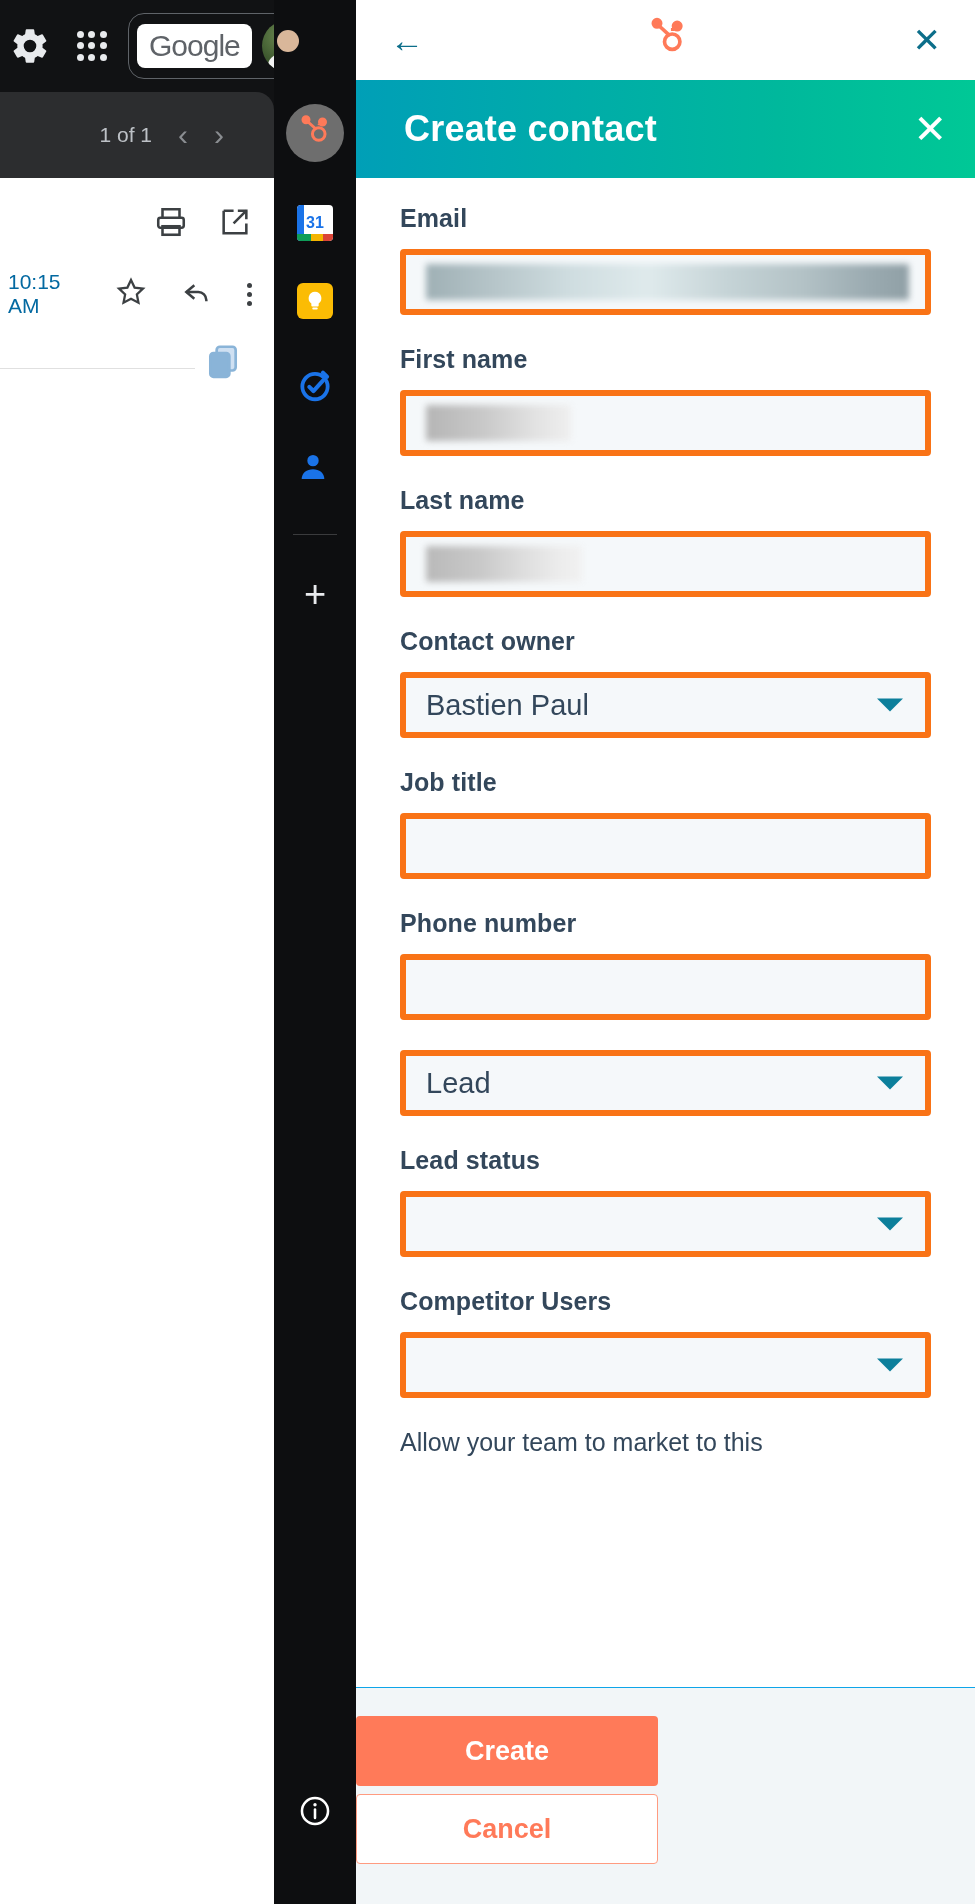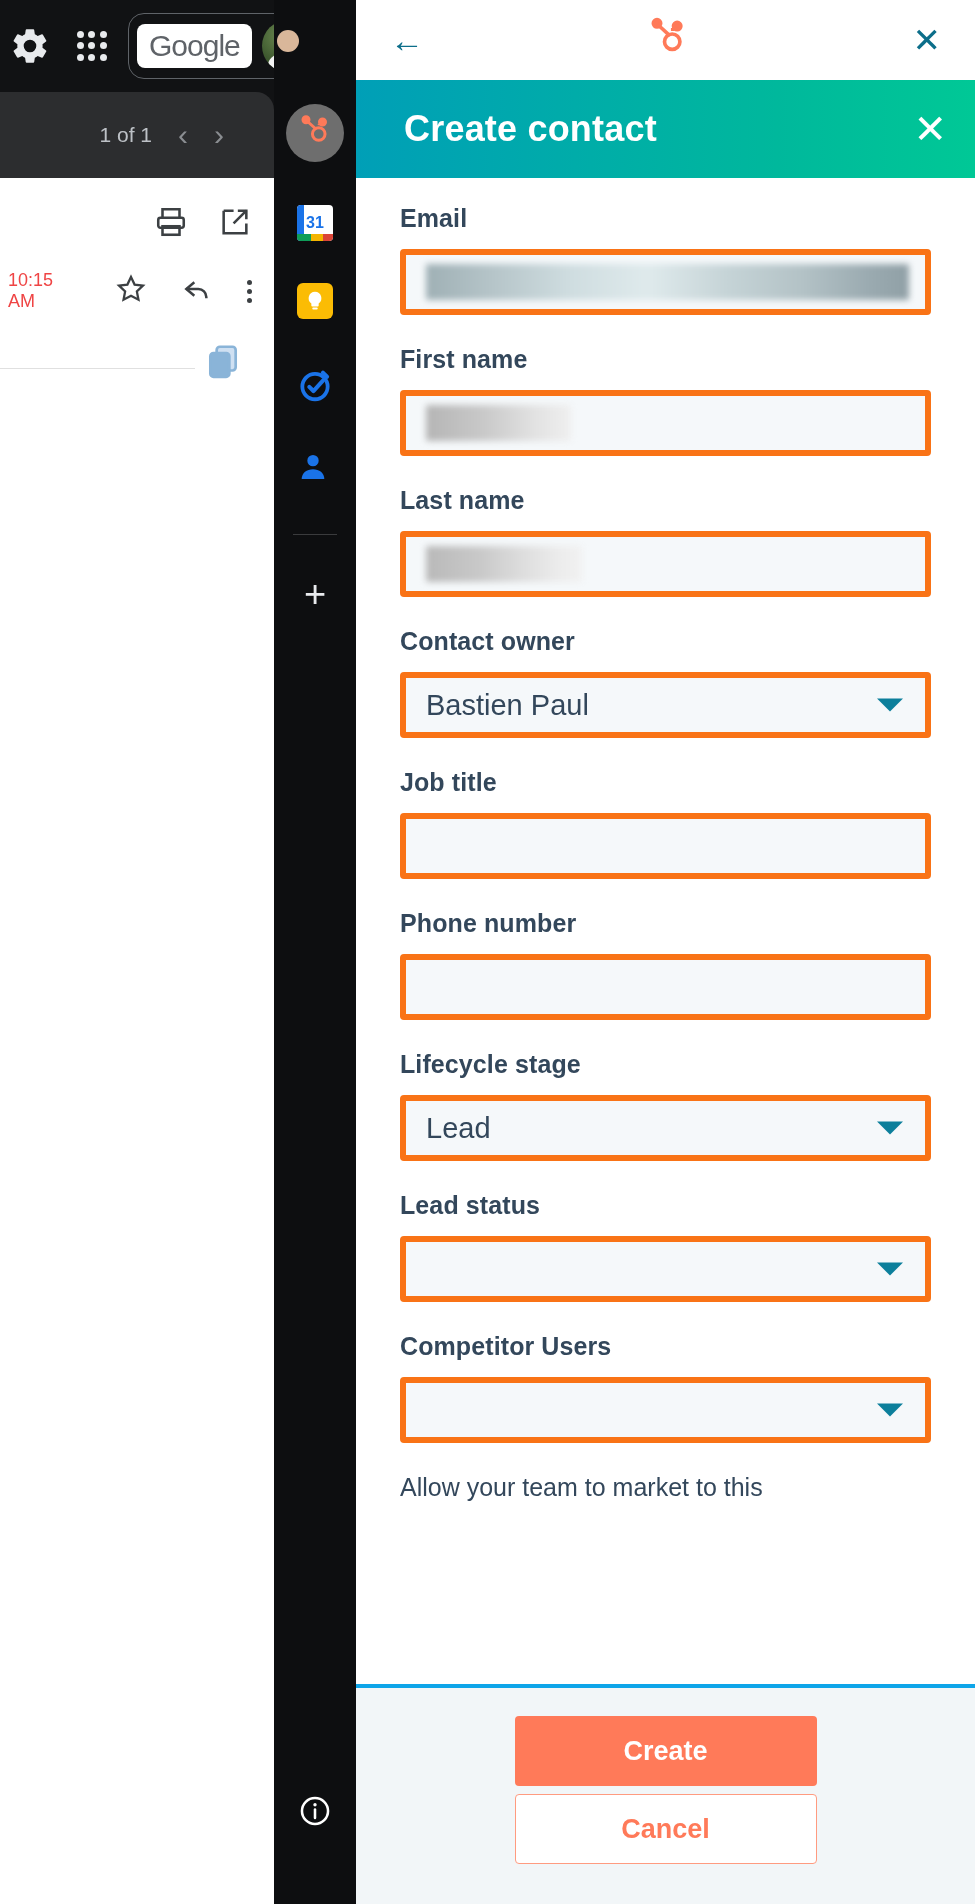--- a/index.html
+++ b/index.html
@@ -73,21 +73,21 @@
   }
   .mail-toolbar {
     position: absolute; right: 22px; top: 27px;
     display: flex; gap: 30px; align-items: center; color: #3c4043;
   }
   .mail-meta {
     position: absolute; left: 0; right: 22px; top: 92px;
     display: flex; align-items: center; justify-content: flex-end;
     gap: 34px; color: #3c4043; font-size: 20px;
   }
-  .mail-time { margin-right: auto; padding-left: 8px; color: #ef4444; font-size: 18px; }
+  .mail-time { margin-right: auto; padding-left: 8px; color: #0369a1; font-size: 21px; }
   .kebab { display: flex; flex-direction: column; gap: 4px; align-items: center; }
   .kebab i { width: 5px; height: 5px; border-radius: 50%; background: #3c4043; display: block; }
   .mail-divider {
     position: absolute; left: 0; top: 190px; width: 195px; height: 1px; background: #e0e0e0;
   }
   .copy-chip {
     position: absolute; right: 28px; top: 160px;
     width: 46px; height: 46px; display: flex; align-items: center; justify-content: center;
     color: #8ab4d8;
   }
@@ -191,23 +191,23 @@
     width: 0; height: 0; transform: translateY(-50%);
     border-left: 13px solid transparent; border-right: 13px solid transparent;
     border-top: 13px solid #0c7f9b;
   }
   .cut-label {
     font-size: 25px; font-weight: 400; color: #33475b;
     white-space: nowrap; overflow: hidden;
   }
 
   .footer {
-    flex: none; background: #f2f6f8; border-top: 4px solid #0ea5e9;
+    flex: none; background: #f2f6f8; border-top: 1px solid #0ea5e9;
     padding: 28px 0 40px 0;
-    display: flex; flex-direction: column; align-items: center; gap: 0;
+    display: flex; flex-direction: column; align-items: flex-start; gap: 0;
   }
   .btn-create {
     width: 302px; height: 70px; background: #ff7a59; color: #fff;
     border: none; border-radius: 4px;
     font-size: 27px; font-weight: 700;
     font-family: "Liberation Sans", sans-serif;
     display: flex; align-items: center; justify-content: center;
   }
   .btn-cancel {
     width: 302px; height: 70px; background: #fff; color: #ff7a59;
@@ -425,21 +425,20 @@
       </div>
 
       <div class="field">
         <div class="field-label">Phone number</div>
         <div class="field-input">
           <span class="val"></span>
         </div>
       </div>
 
       <div class="field">
-        <div class="field-label">Lifecycle stage</div>
         <div class="field-input">
           <span class="val">Lead</span>
           <span class="caret"></span>
         </div>
       </div>
 
       <div class="field">
         <div class="field-label">Lead status</div>
         <div class="field-input">
           <span class="val"></span>

